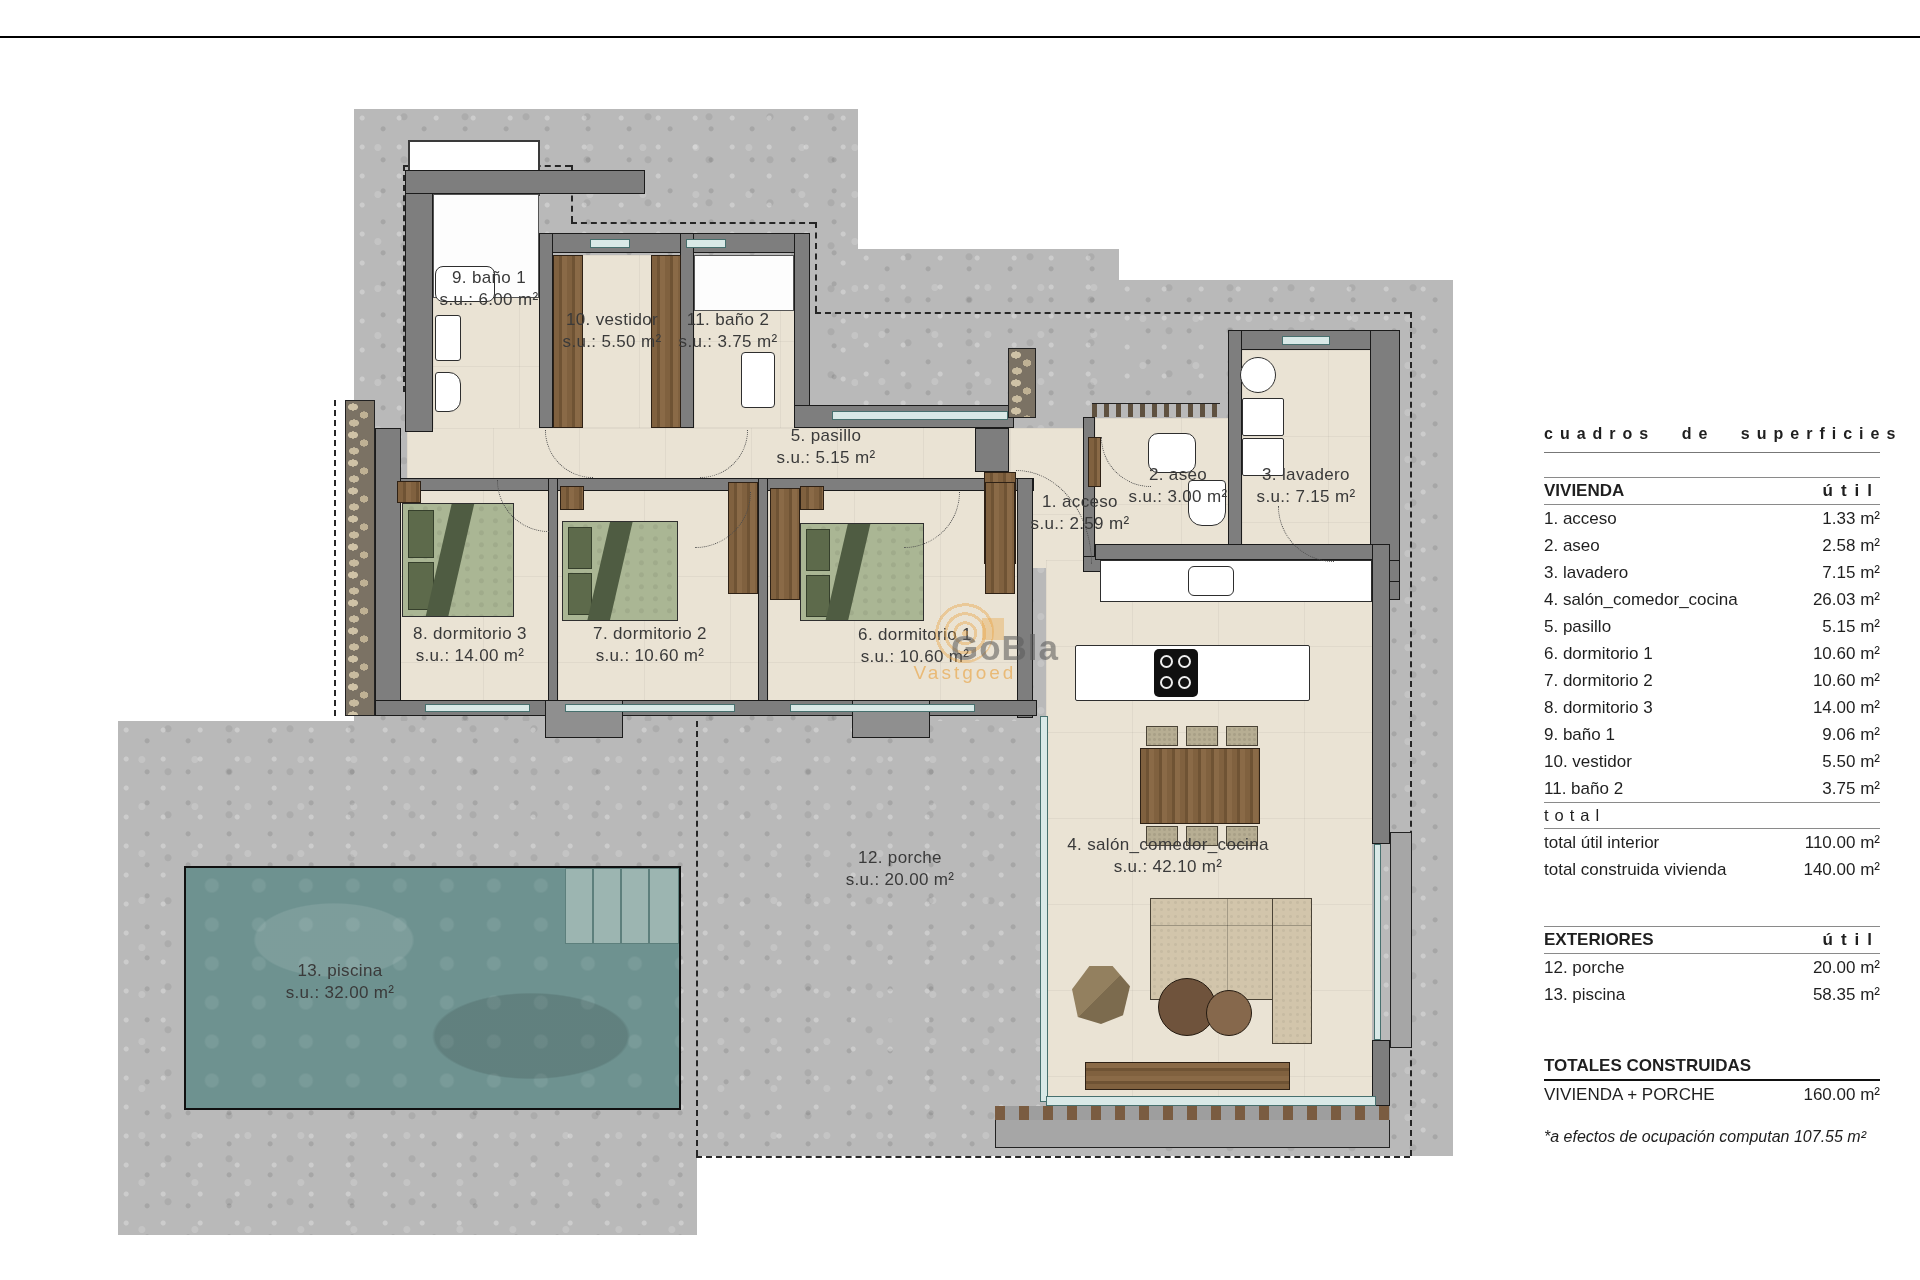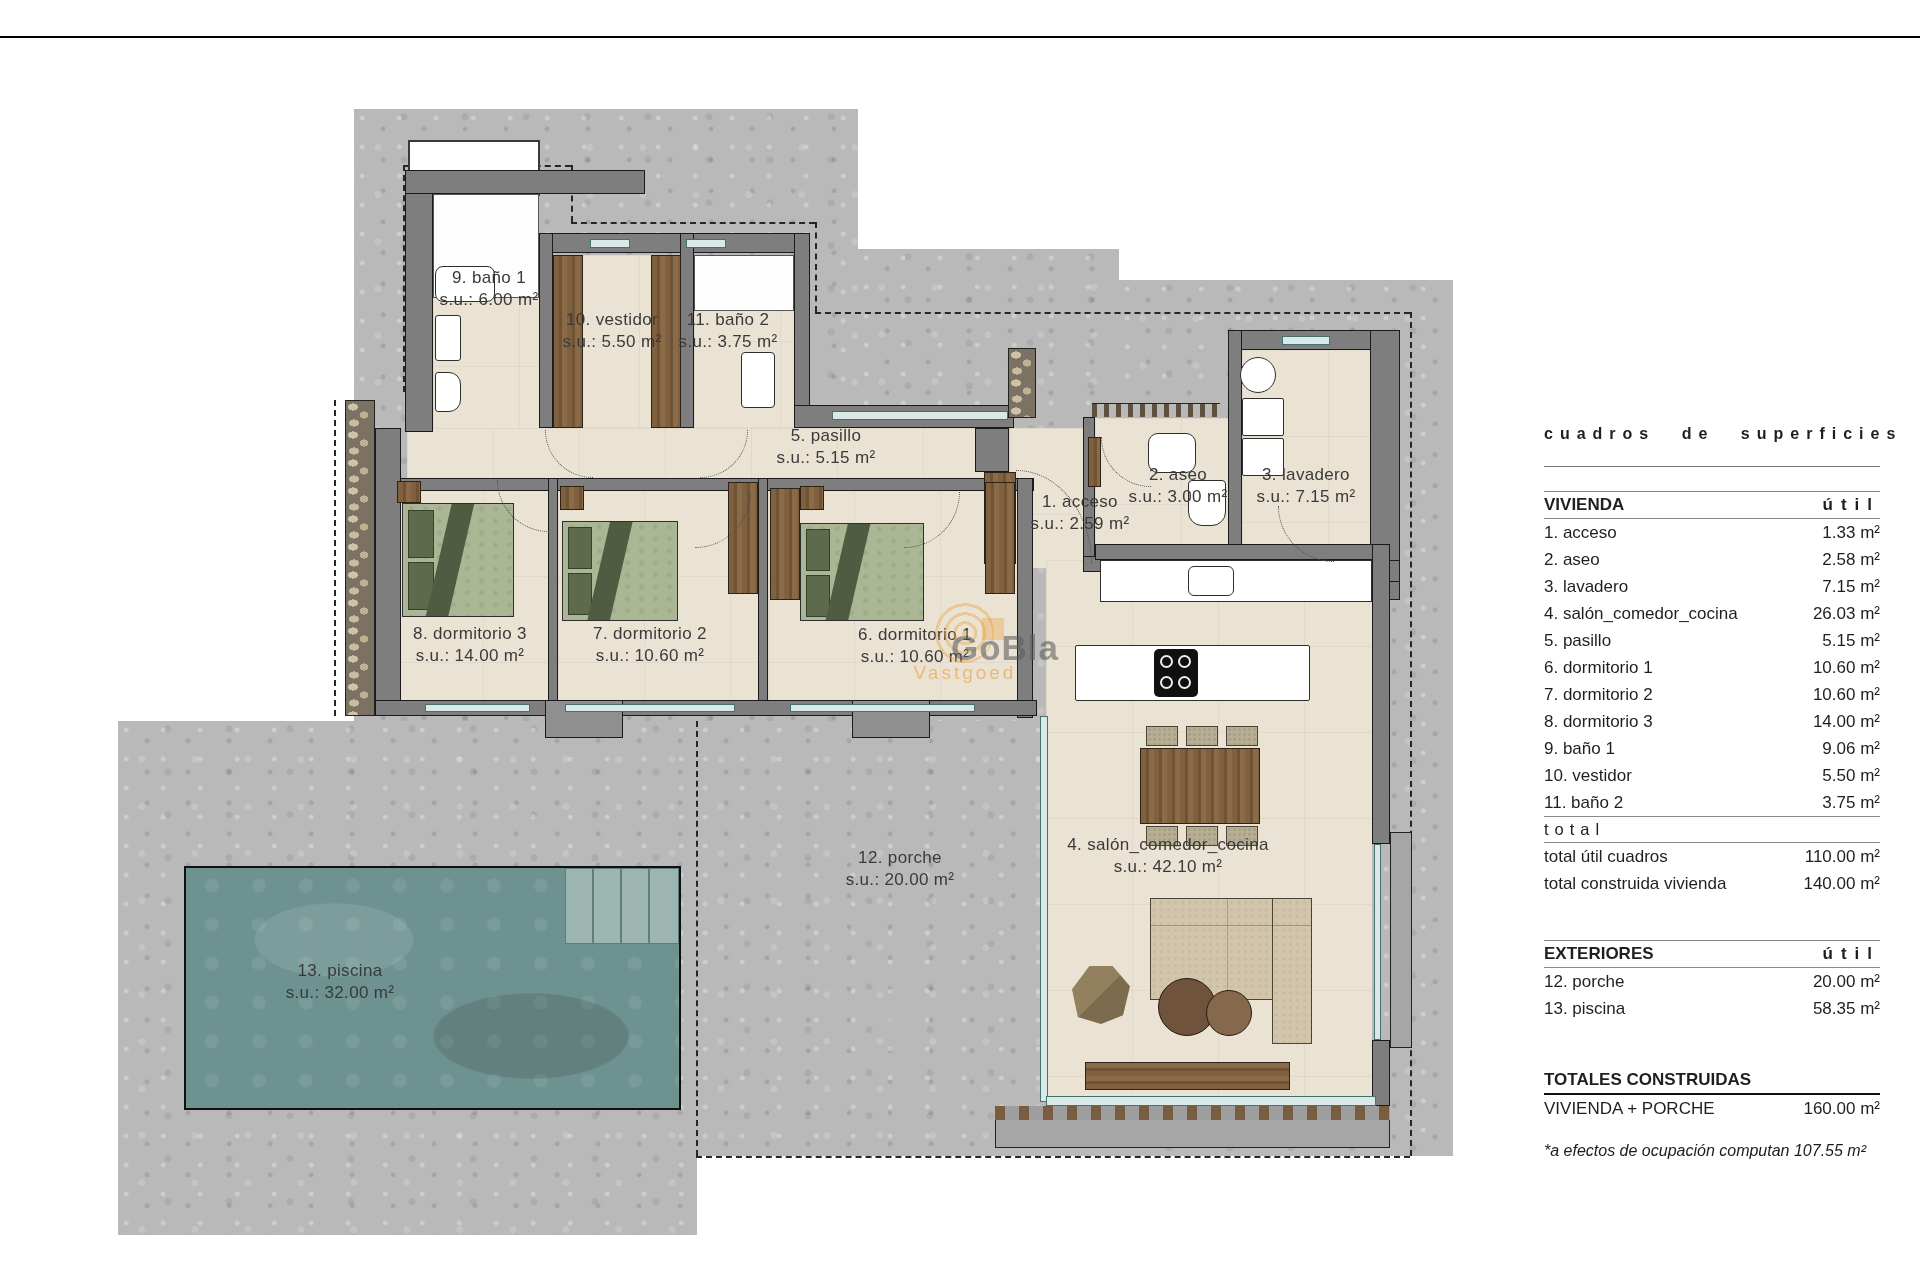--- a/index.html
+++ b/index.html
@@ -100,21 +100,21 @@
   .wm { position:absolute; z-index:9; opacity:.72; }
   .wm-rings { border-radius:50%; background:
       repeating-radial-gradient(circle at 55% 52%, rgba(233,160,60,.55) 0 3px, transparent 3px 9px); }
   .wm-sq { background:rgba(233,160,60,.5); }
   .wm-brand { font-size:35px; font-weight:bold; color:rgba(92,92,92,.8); letter-spacing:1px; text-align:center; }
   .wm-sub { font-size:19px; color:rgba(233,160,60,.85); letter-spacing:3px; text-align:center; }
 
   
   .sidebar { position:absolute; left:1544px; top:425px; width:336px; color:#1f1f1f; z-index:8; }
   .stitle { font-size:16px; font-weight:bold; letter-spacing:7px; word-spacing:15px;
-      padding-bottom:23px; border-bottom:1.5px solid #777; margin-bottom:24px; white-space:nowrap; }
+      padding-bottom:9px; border-bottom:1.5px solid #777; margin-bottom:24px; white-space:nowrap; }
   .shead { display:flex; justify-content:space-between; align-items:center; height:28px;
       border-top:1.5px solid #8a8a8a; border-bottom:1.5px solid #8a8a8a; font-weight:bold; font-size:17px; }
   .unit { letter-spacing:8px; font-weight:bold; }
   .srow { display:flex; justify-content:space-between; align-items:center; height:27px; font-size:17px; }
   .sdivider { height:27px; display:flex; align-items:center; border-top:1.3px solid #8a8a8a;
       border-bottom:1.3px solid #8a8a8a; letter-spacing:6px; font-size:16.5px; }
   .gap43 { height:43px; } .gap44 { height:45px; }
   .tothead { display:flex; align-items:center; height:28px; font-weight:bold; font-size:17px;
       border-bottom:2.5px solid #111; }
   .foot { margin-top:20px; font-style:italic; font-size:16px; color:#1d1d1d; }
@@ -390,21 +390,21 @@
   <div class="srow">
     <span>10. vestidor</span>
     <span>5.50 m²</span>
   </div>
   <div class="srow">
     <span>11. baño 2</span>
     <span>3.75 m²</span>
   </div>
   <div class="sdivider">total</div>
   <div class="srow">
-    <span>total útil cuadros</span>
+    <span>total útil interior</span>
     <span>110.00 m²</span>
   </div>
   <div class="srow">
     <span>total construida vivienda</span>
     <span>140.00 m²</span>
   </div>
 
   <div class="gap43"></div>
   <div class="shead">
     <span>EXTERIORES</span>

